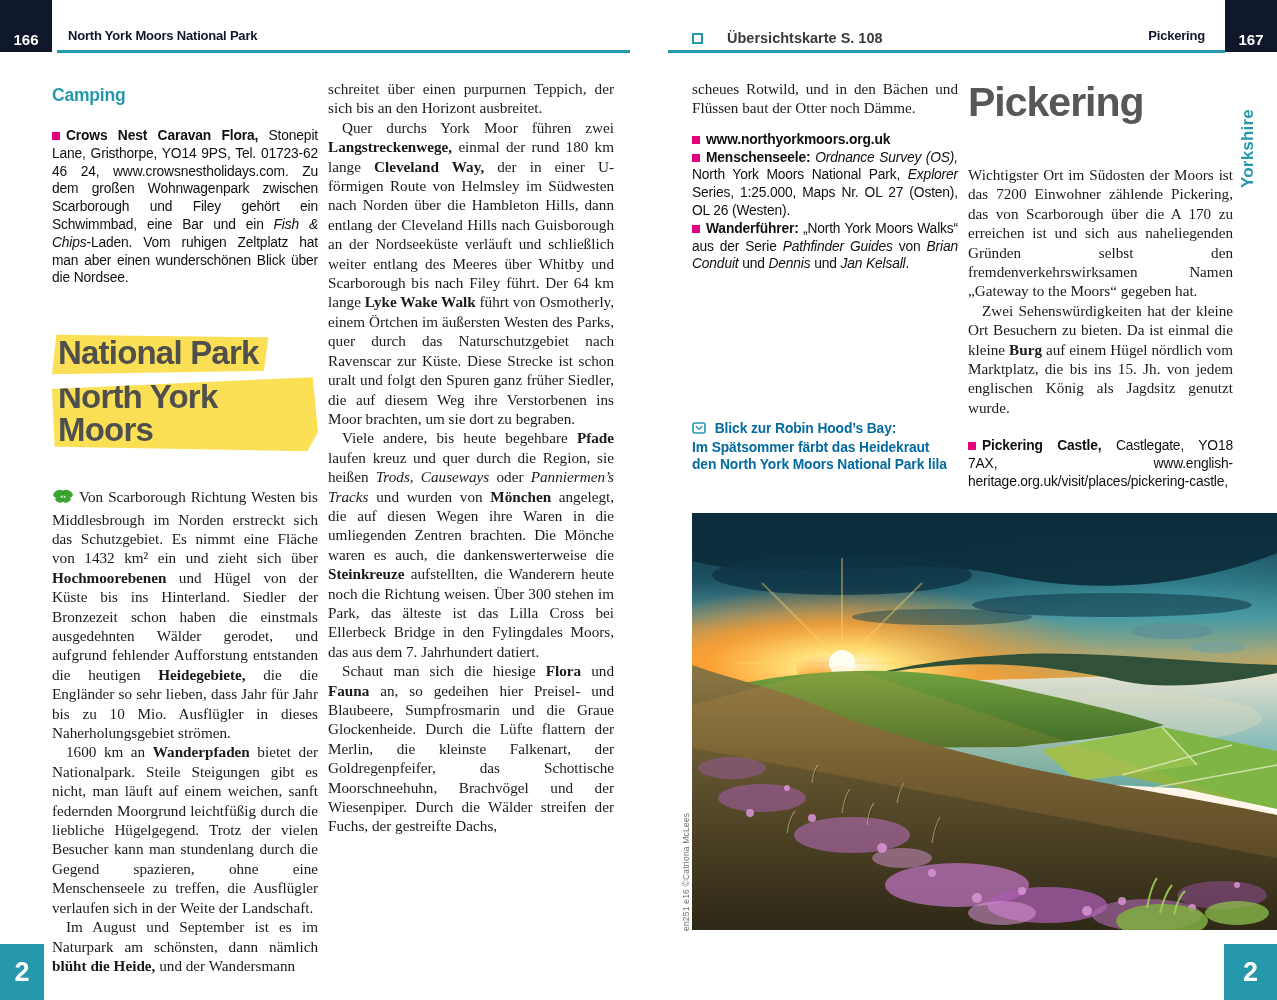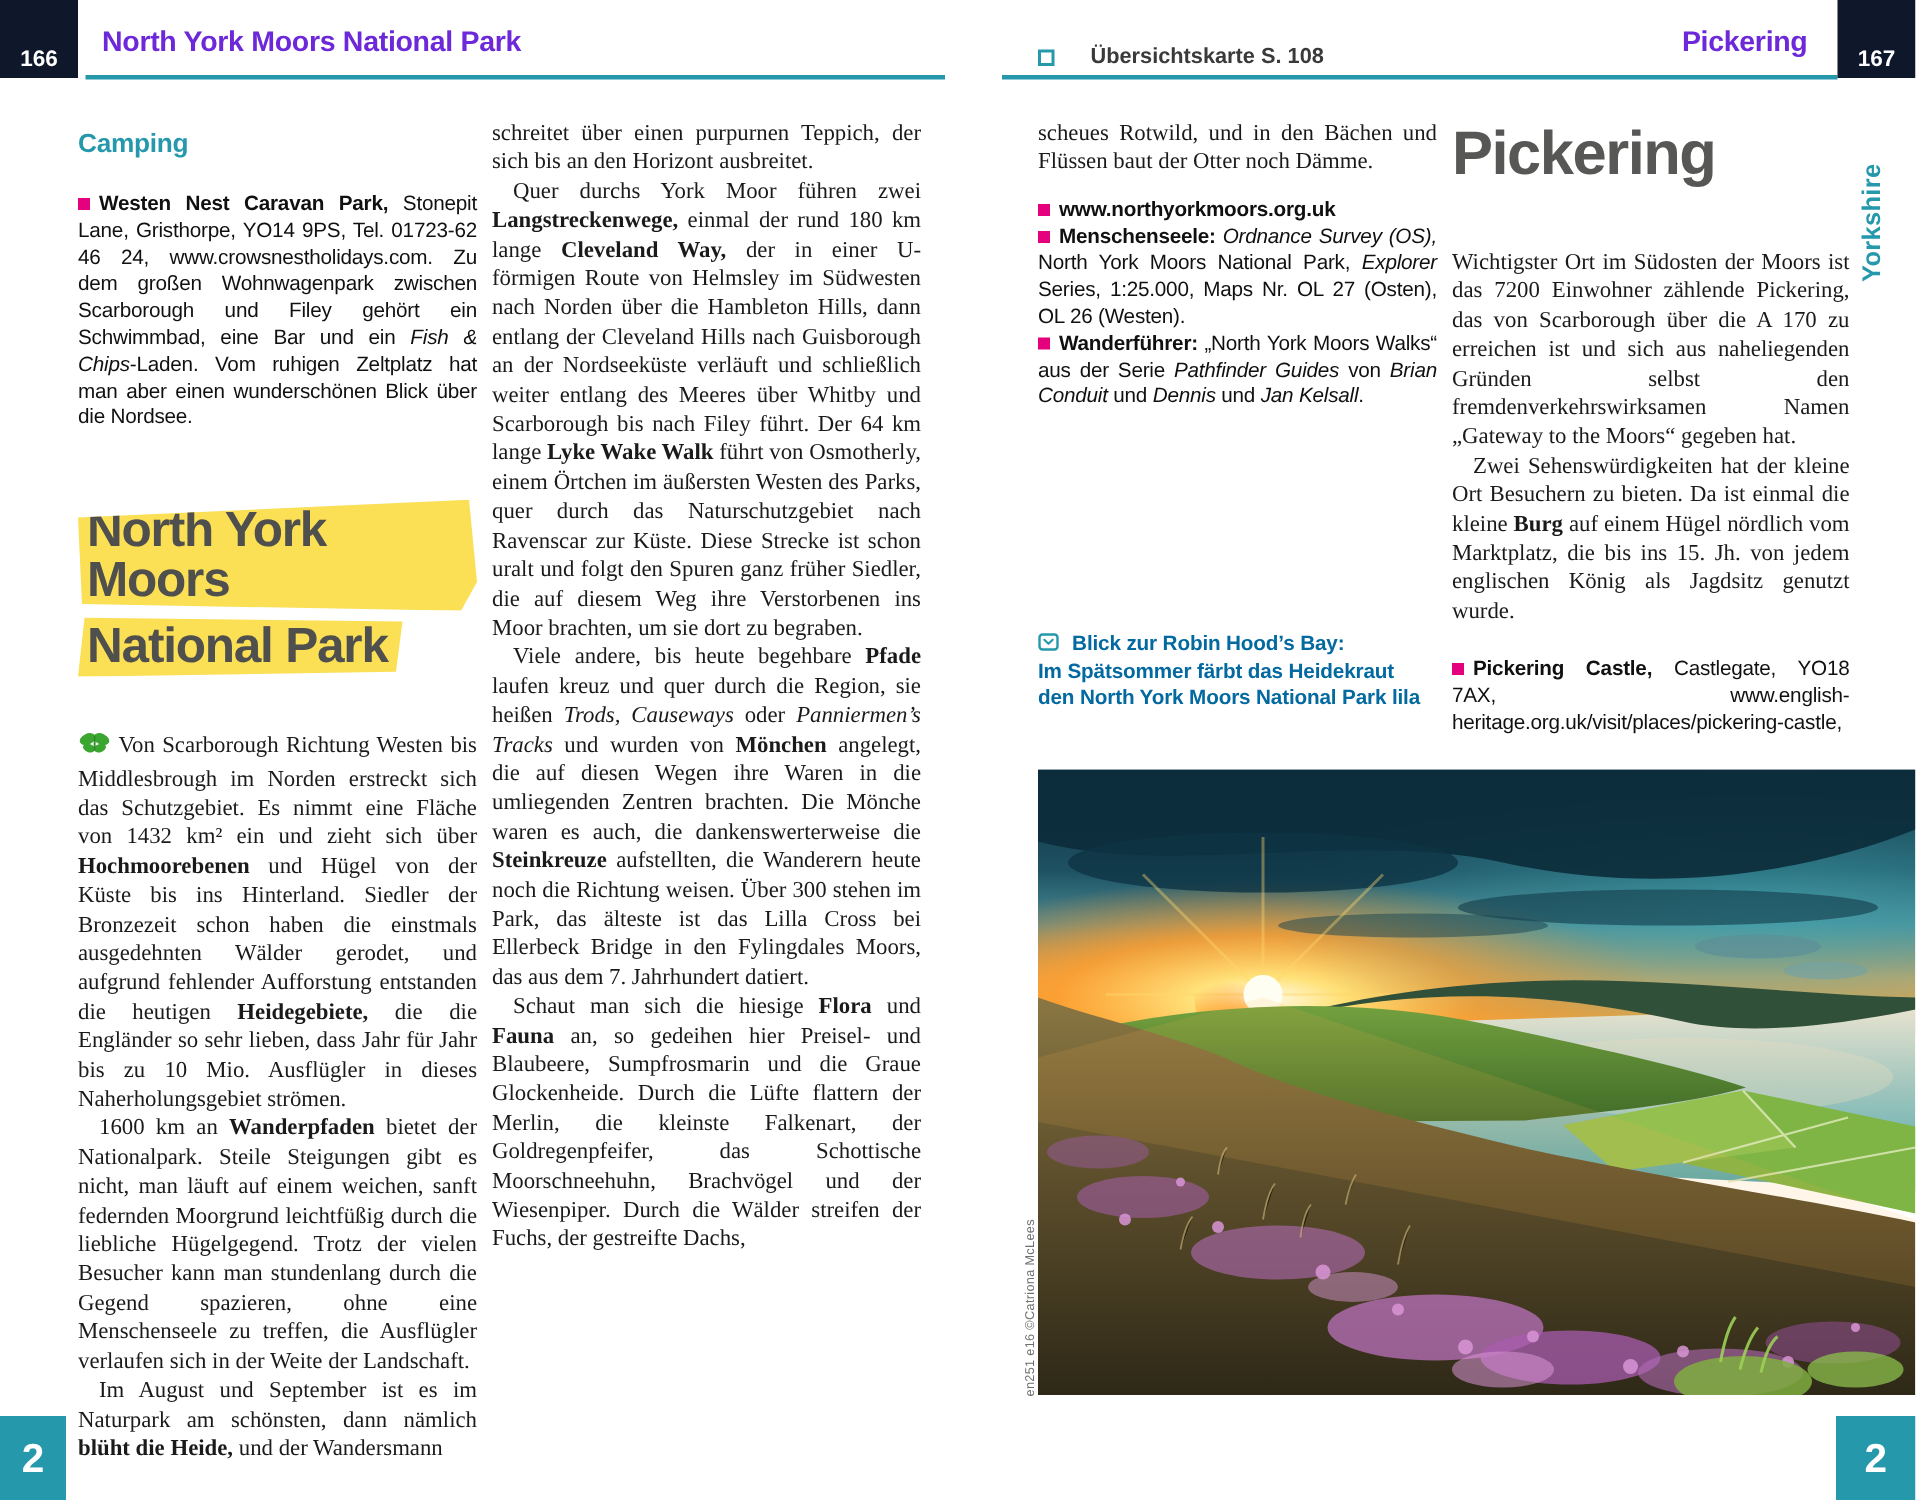--- a/index.html
+++ b/index.html
@@ -16,21 +16,21 @@
     width:52px;height:52px;background:#0f172a;color:#fff;
     display:flex;align-items:flex-end;justify-content:center;
     font-weight:bold;font-size:15px;padding-bottom:4px;box-sizing:border-box;
   }
   .corner.tl{left:0;top:0;}
   .corner.tr{left:1225px;top:0;}
   .rule{height:2.5px;background:#2598ac;}
   .rule.left{left:57px;top:50px;width:573px;}
   .rule.right{left:668px;top:50px;width:557px;}
   .header-title{
-    top:18px;font-weight:bold;font-size:19px;color:#6d28d9;letter-spacing:-0.2px;white-space:nowrap;
+    top:28px;font-weight:bold;font-size:13px;color:#0f172a;letter-spacing:-0.2px;white-space:nowrap;
   }
   .header-title.left{left:68px;}
   .header-title.right{right:72px;text-align:right;}
   .center-header{
     left:692px;top:30px;font-weight:bold;font-size:14.5px;color:#3a3a3a;
     display:flex;align-items:center;gap:24px;white-space:nowrap;
   }
   .map-square{width:11px;height:11px;border:2px solid #2598ac;display:inline-block;box-sizing:border-box;}
   .side-tab{
     left:1238px;top:68px;height:120px;color:#2598ac;font-weight:bold;font-size:17px;
@@ -123,27 +123,27 @@
 
 <div class="abs side-tab">Yorkshire</div>
 
 <div class="abs chapter-badge bl">2</div>
 <div class="abs chapter-badge br">2</div>
 
 <div class="col col1">
   <h3 class="section-heading">Camping</h3>
   <div class="sans-listing">
     <p>
-      <span class="bullet"></span><span><b>Westen Nest Caravan Park,</b> Stonepit Lane, Gristhorpe, YO14 9PS, Tel. 01723-62 46 24, www.crowsnestholidays.com. Zu dem großen Wohnwagenpark zwischen Scarborough und Filey gehört ein Schwimmbad, eine Bar und ein <i>Fish &amp; Chips</i>-Laden. Vom ruhigen Zeltplatz hat man aber einen wunderschönen Blick über die Nordsee.</span>
+      <span class="bullet"></span><span><b>Crows Nest Caravan Flora,</b> Stonepit Lane, Gristhorpe, YO14 9PS, Tel. 01723-62 46 24, www.crowsnestholidays.com. Zu dem großen Wohnwagenpark zwischen Scarborough und Filey gehört ein Schwimmbad, eine Bar und ein <i>Fish &amp; Chips</i>-Laden. Vom ruhigen Zeltplatz hat man aber einen wunderschönen Blick über die Nordsee.</span>
     </p>
   </div>
 
   <div class="headline">
+    <span class="hl-line"><span class="hl second">National Park</span></span>
     <span class="hl-line"><span class="hl">North York Moors</span></span>
-    <span class="hl-line"><span class="hl second">National Park</span></span>
   </div>
 
   <div class="body-text after-headline">
     <p>
       <span class="butterfly">
         <svg width="22" height="17" viewBox="0 0 24 18" aria-hidden="true">
           <g fill="#3aa62f">
             <ellipse cx="7" cy="6" rx="6" ry="4" transform="rotate(-25 7 6)"></ellipse>
             <ellipse cx="17" cy="6" rx="6" ry="4" transform="rotate(25 17 6)"></ellipse>
             <ellipse cx="8" cy="12.5" rx="4.5" ry="3" transform="rotate(20 8 12.5)"></ellipse>

